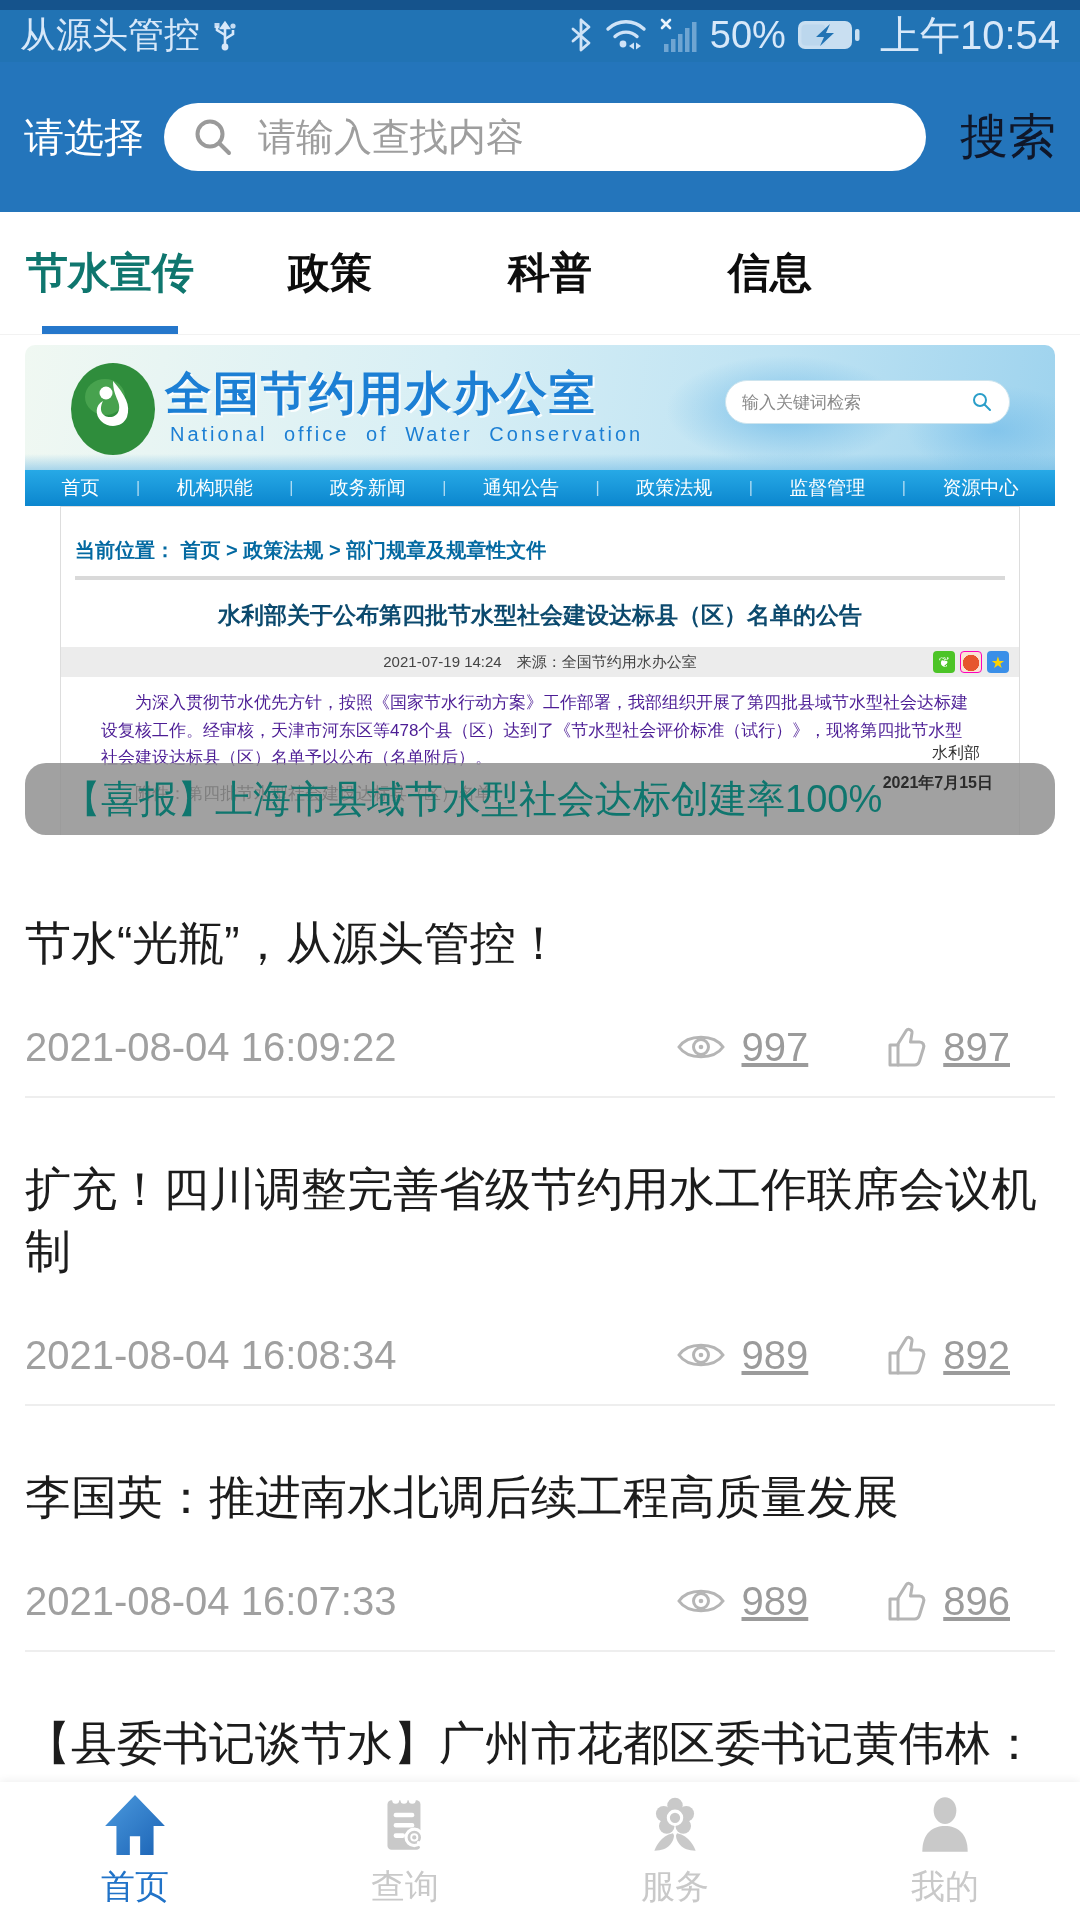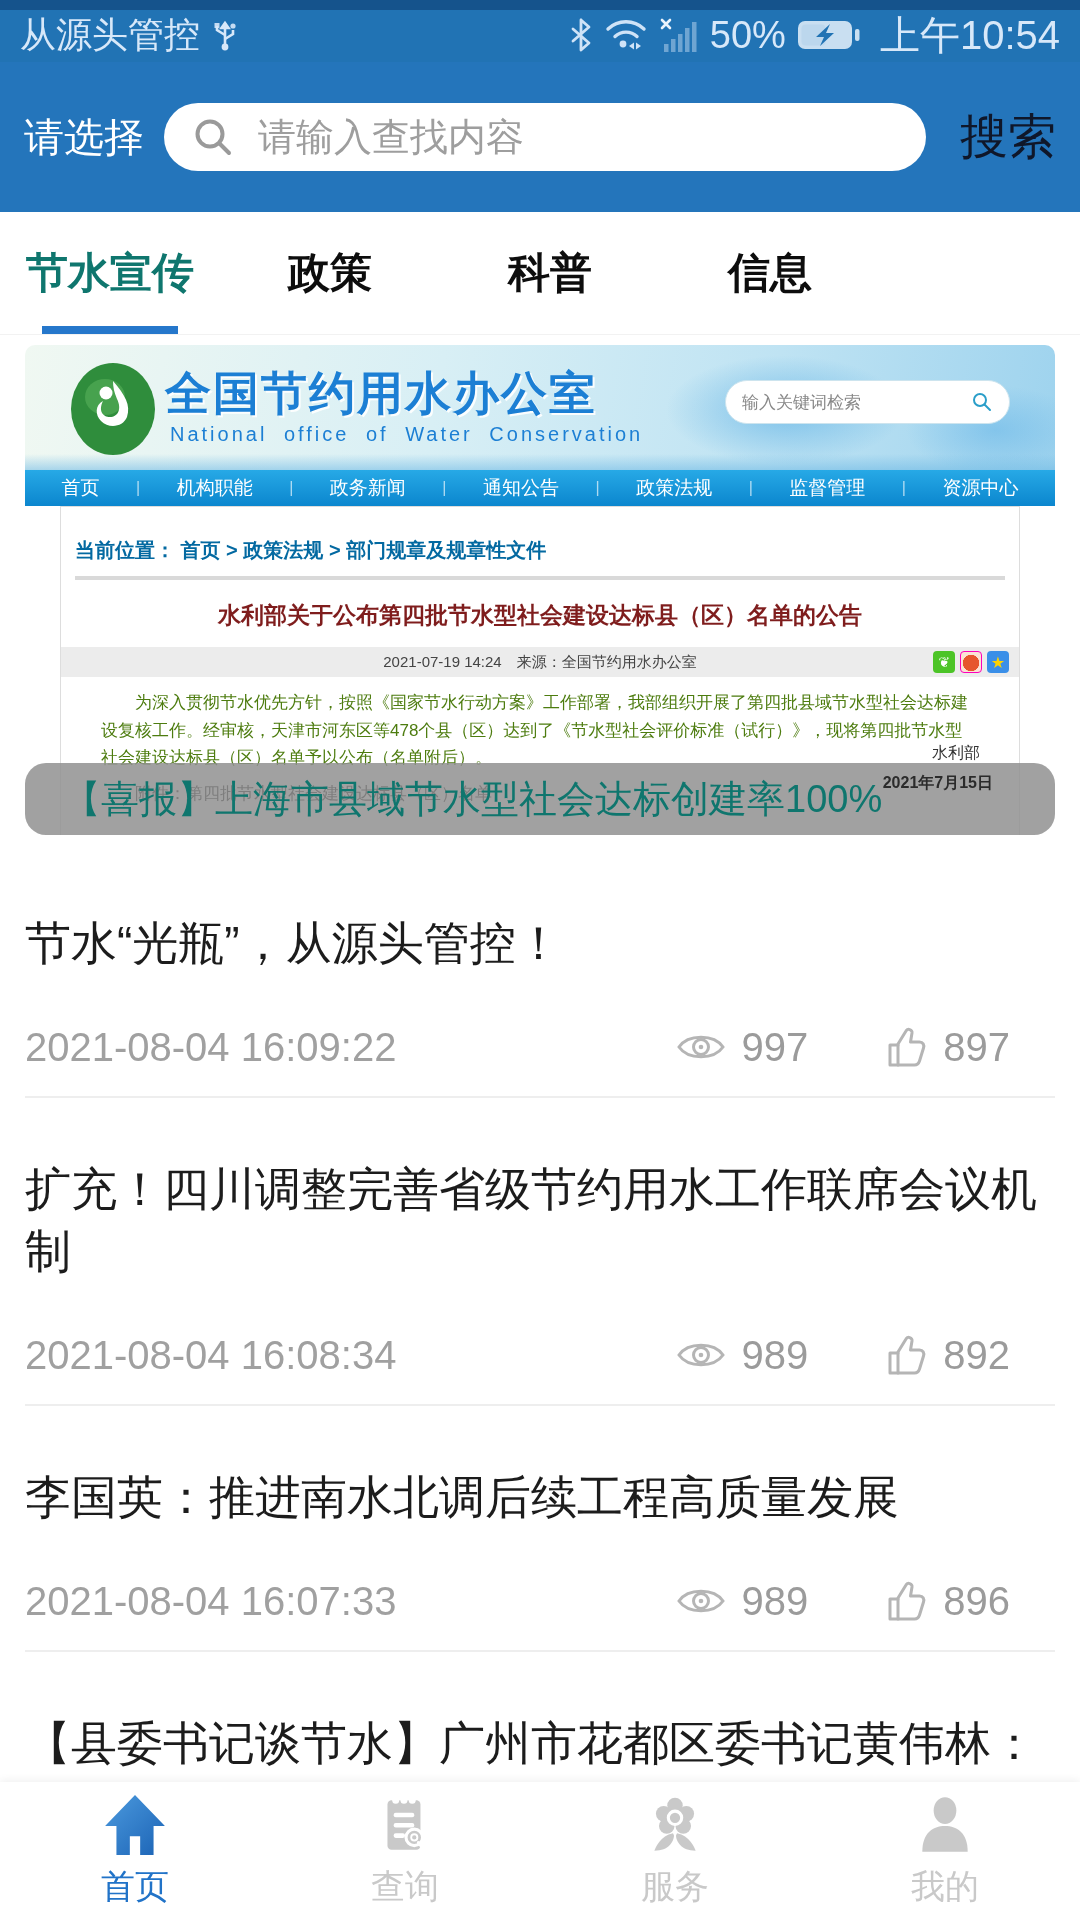--- a/index.html
+++ b/index.html
@@ -58,46 +58,46 @@
   .site-search .ph{flex:1;font-size:17px;color:#888;}
   .site-nav{position:absolute;left:0;top:125px;width:100%;height:36px;
     background:linear-gradient(#27a9e6,#0b86ce);display:flex;align-items:center;
     justify-content:space-evenly;}
   .site-nav span{color:#fff;font-size:19px;white-space:nowrap;}
   .site-nav .nsep{color:rgba(255,255,255,.65);font-size:16px;}
   .site-content{position:absolute;left:35px;right:35px;top:161px;bottom:0;background:#fff;
     border:1px solid #ddd;border-bottom:none;box-sizing:border-box;}
   .crumb{margin:30px 14px 0;font-size:20px;font-weight:700;color:#0369a1;white-space:nowrap;}
   .rule{margin:12px 14px 0;height:4px;background:#d9d9d9;}
-  .art-title{margin:20px 10px 0;text-align:center;font-size:23px;font-weight:700;color:#7f1d1d;white-space:nowrap;}
+  .art-title{margin:20px 10px 0;text-align:center;font-size:23px;font-weight:700;color:#0c4a6e;white-space:nowrap;}
   .art-meta{position:relative;margin:16px 0 0;background:#ececec;height:30px;display:flex;
     align-items:center;justify-content:center;font-size:15px;color:#444;}
   .share{position:absolute;right:10px;top:4px;display:flex;gap:5px;}
   .share i{width:22px;height:22px;border-radius:4px;display:flex;align-items:center;
     justify-content:center;font-style:normal;font-size:14px;color:#fff;}
   .share .wechat{background:#4cc427;}
   .share .weibo{background:#fff;border:1px solid #f0b;box-sizing:border-box;
     background:radial-gradient(circle at 50% 55%,#e6562d 55%,#fbe3d5 56%);}
   .share .fav{background:#3a8fe8;color:#ffd200;font-size:16px;}
-  .art-body{margin:12px 40px 0;font-size:17px;color:#4d7c0f;line-height:1.62;text-indent:2em;}
+  .art-body{margin:12px 40px 0;font-size:17px;color:#4c1d95;line-height:1.62;text-indent:2em;}
   .art-attach{margin:10px 40px 0;font-size:17px;color:#222;text-indent:2em;}
   .art-sign{position:absolute;right:75px;top:398px;font-size:16px;color:#333;z-index:4;}
   .art-date{position:absolute;right:62px;top:428px;font-size:16px;font-weight:700;color:#2b2b2b;z-index:4;}
   .banner-caption{position:absolute;left:0;right:0;bottom:0;height:72px;z-index:3;
     background:rgba(143,143,143,.84);display:flex;align-items:center;padding-left:38px;
     color:#0f766e;font-size:38px;white-space:nowrap;border-radius:21px;}
 
   
   .news-list{margin:17px 25px;}
   .news-item{padding:60px 0 24px;border-bottom:2px solid #eeeeee;}
   .news-item.last{border-bottom:none;}
   .news-title{font-size:46px;line-height:62px;color:#1c1c1c;}
   .news-meta{margin-top:48px;height:50px;display:flex;align-items:center;padding-right:45px;}
   .news-time{flex:1;font-size:40px;color:#a0a0a0;}
-  .stat{display:flex;align-items:center;gap:16px;font-size:40px;color:#9b9b9b;}
+  .stat{display:flex;align-items:center;gap:16px;font-size:40px;color:#9b9b9b;text-decoration:underline;}
   .stat + .stat{margin-left:75px;}
 
   
   .bottom-nav{position:absolute;left:0;bottom:0;width:1080px;height:138px;background:#fff;
     display:flex;box-shadow:0 -2px 8px rgba(0,0,0,.06);z-index:10;}
   .nav-item{flex:1;display:flex;flex-direction:column;align-items:center;justify-content:center;gap:6px;}
   .nav-label{font-size:34px;color:#c9c9c9;}
   .nav-item.active .nav-label{color:#2173c8;}
 </style>
 </head>

